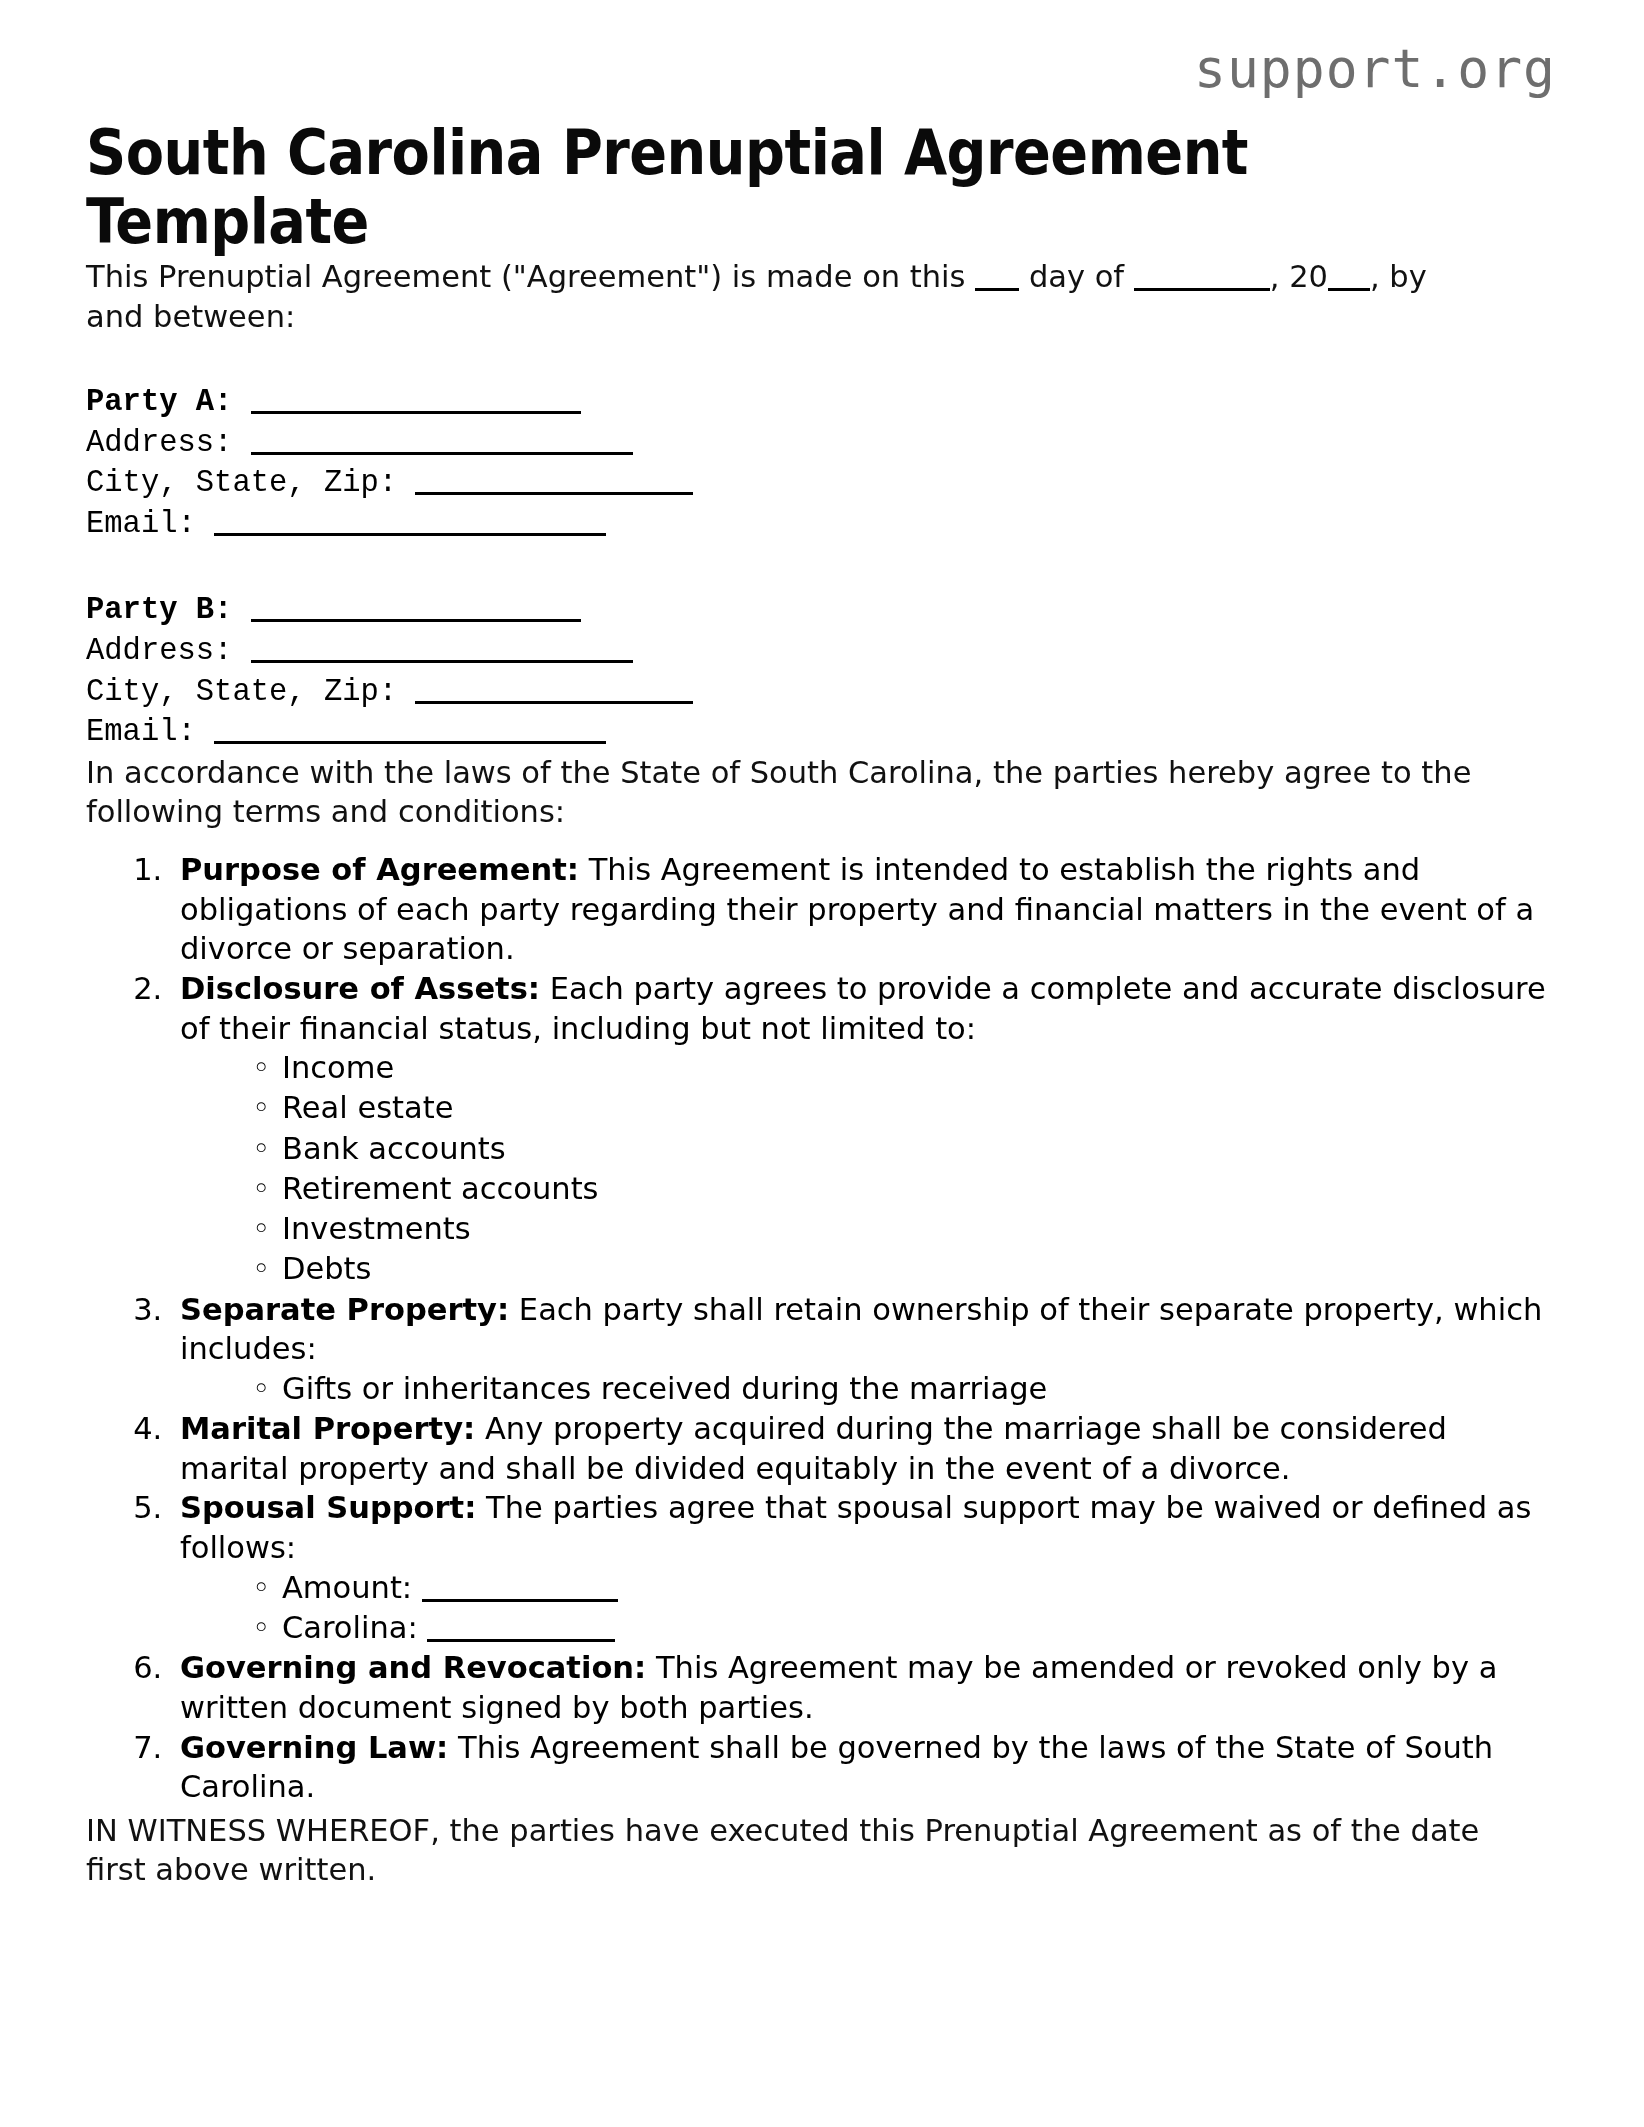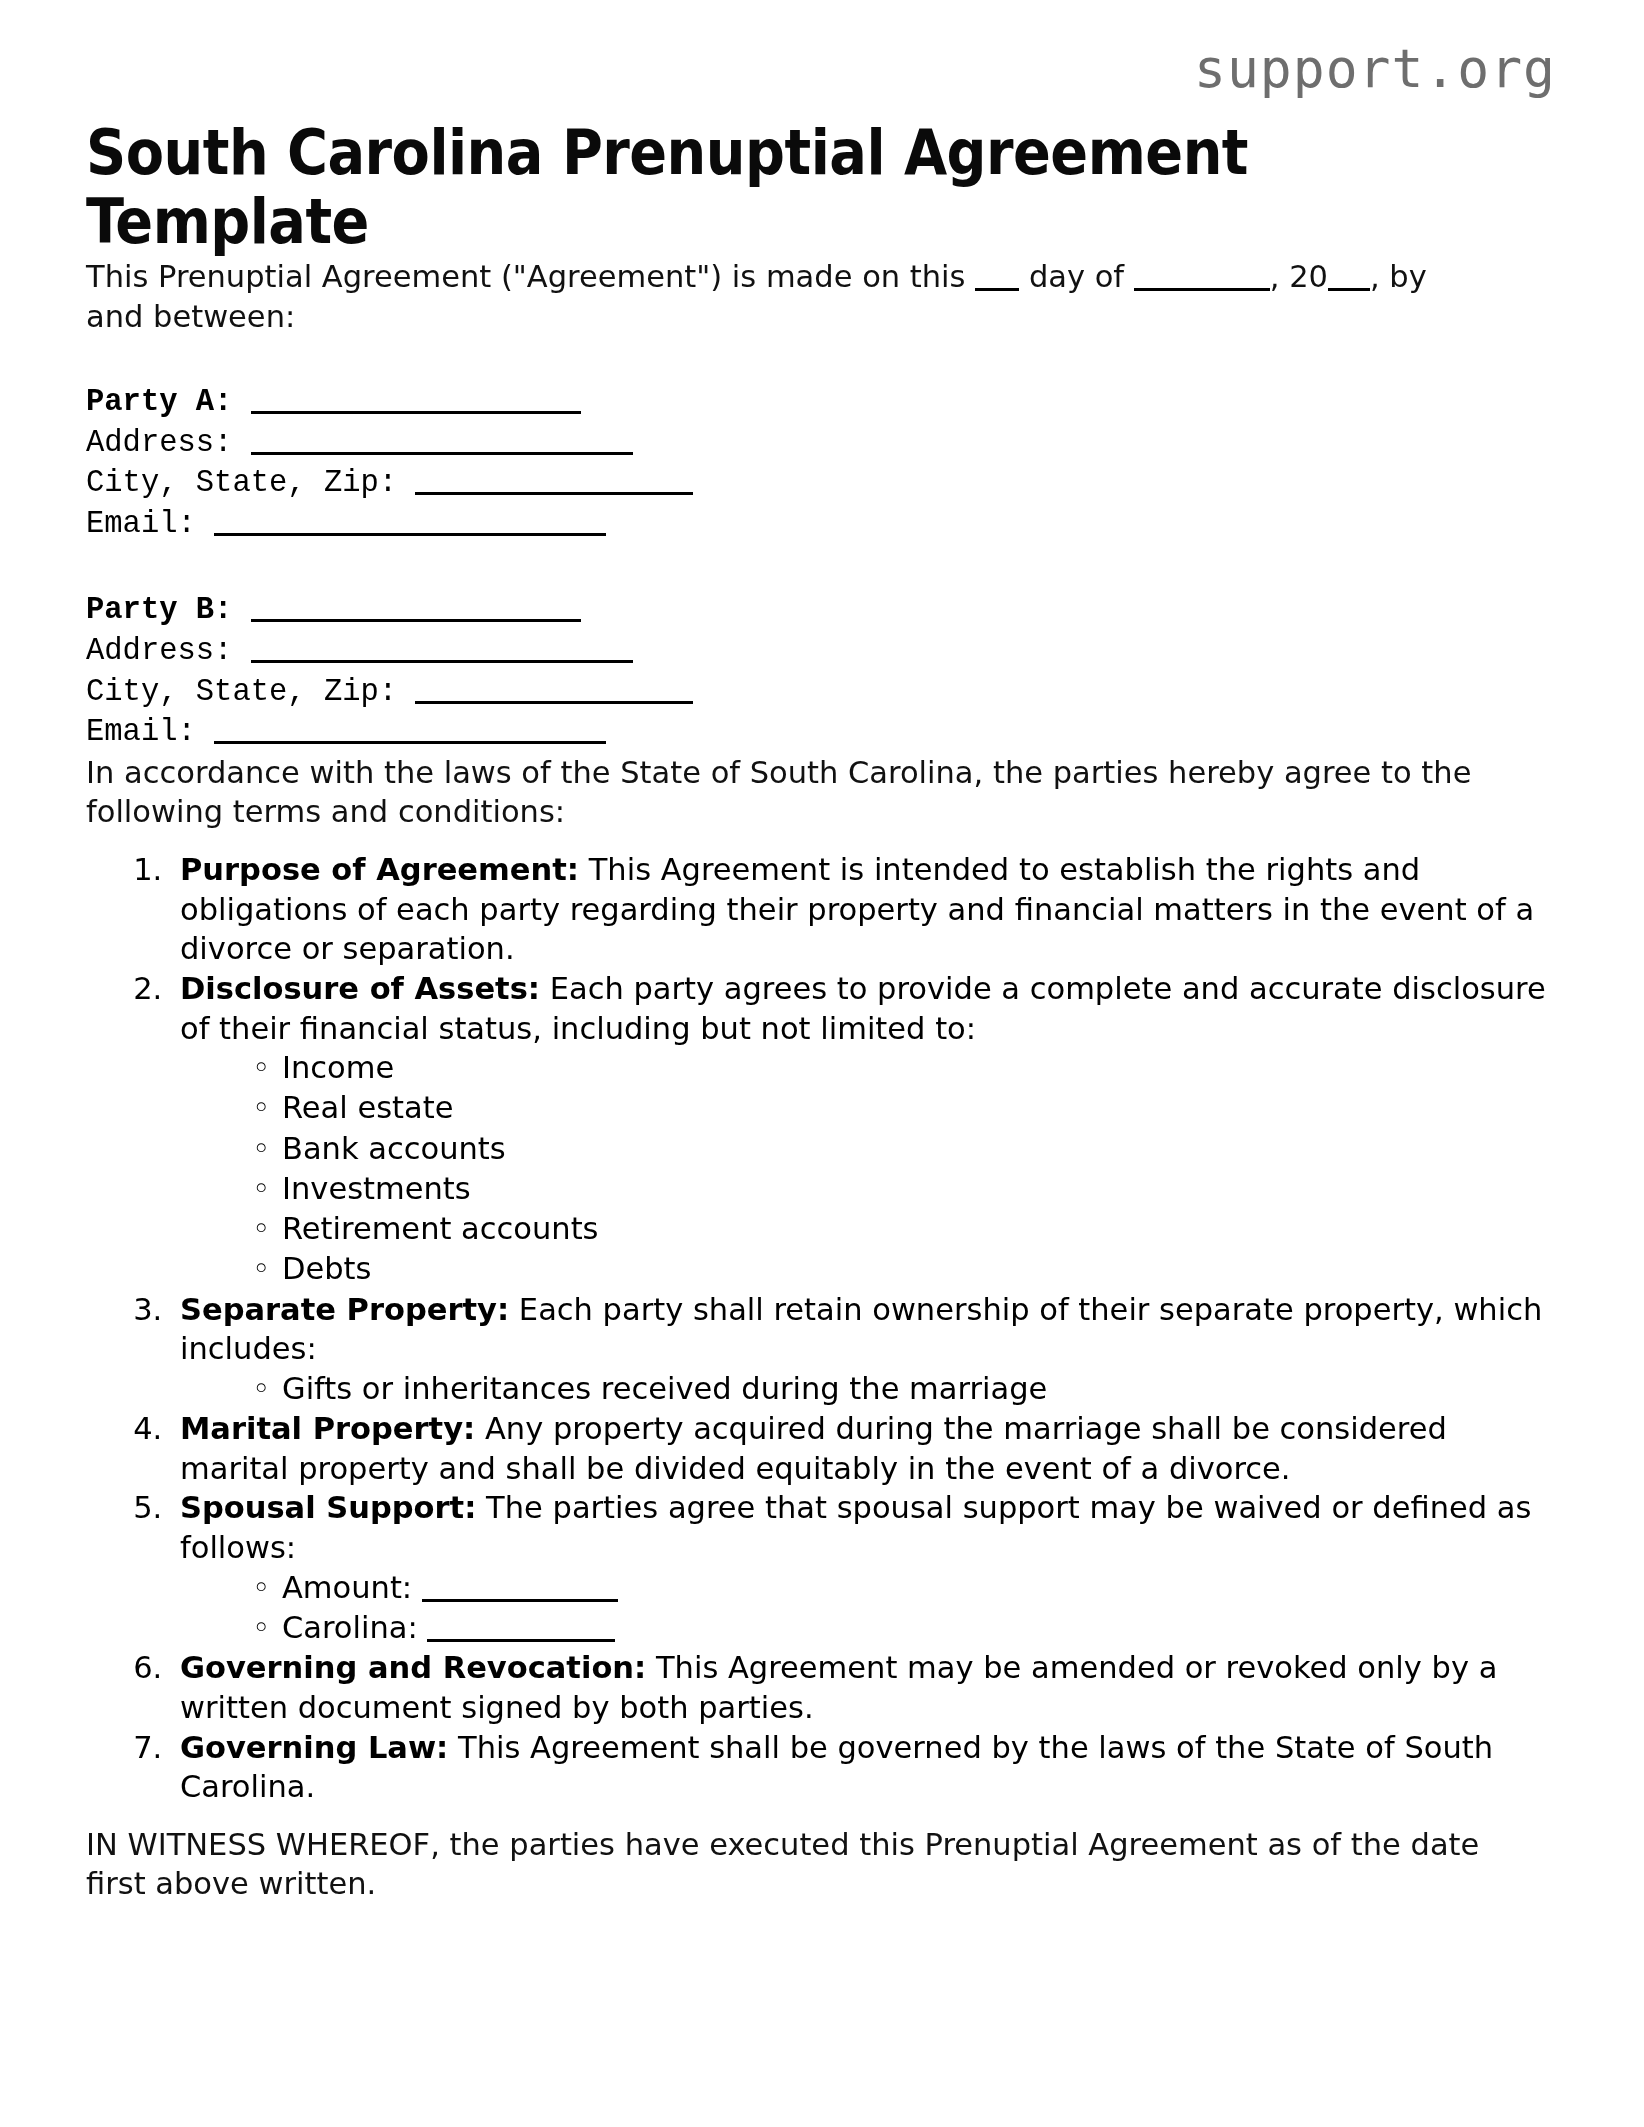--- a/index.html
+++ b/index.html
@@ -71,21 +71,21 @@
     font-size: 30.5px;
     line-height: 1.33;
     margin-top: 46px;
   }
   .party-block .row { white-space: nowrap; }
   .party-block .lbl-bold { font-weight: 700; }
 
   .accordance { margin-top: 46px; width: 1410px; }
 
   ol.terms {
-    margin: 18px 0 18px 0;
+    margin: 18px 0 4px 0;
     padding-left: 86px;
     font-family: "DejaVu Sans", sans-serif;
     font-size: 30.5px;
     line-height: 1.30;
     list-style-position: outside;
   }
   ol.terms > li {
     margin: 0 0 0 0;
     padding-left: 8px;
   }
@@ -164,22 +164,22 @@
         <span>This Agreement is intended to establish the rights and obligations of each party regarding their property and financial matters in the event of a divorce or separation.</span>
       </li>
 
       <li>
         <span class="term-name">Disclosure of Assets:</span>
         <span>Each party agrees to provide a complete and accurate disclosure of their financial status, including but not limited to:</span>
         <ul class="sublist">
           <li>Income</li>
           <li>Real estate</li>
           <li>Bank accounts</li>
+          <li>Retirement accounts</li>
           <li>Investments</li>
-          <li>Retirement accounts</li>
           <li>Debts</li>
         </ul>
       </li>
 
       <li>
         <span class="term-name">Separate Property:</span>
         <span>Each party shall retain ownership of their separate property, which includes:</span>
         <ul class="sublist">
           <li>Gifts or inheritances received during the marriage</li>
         </ul>

